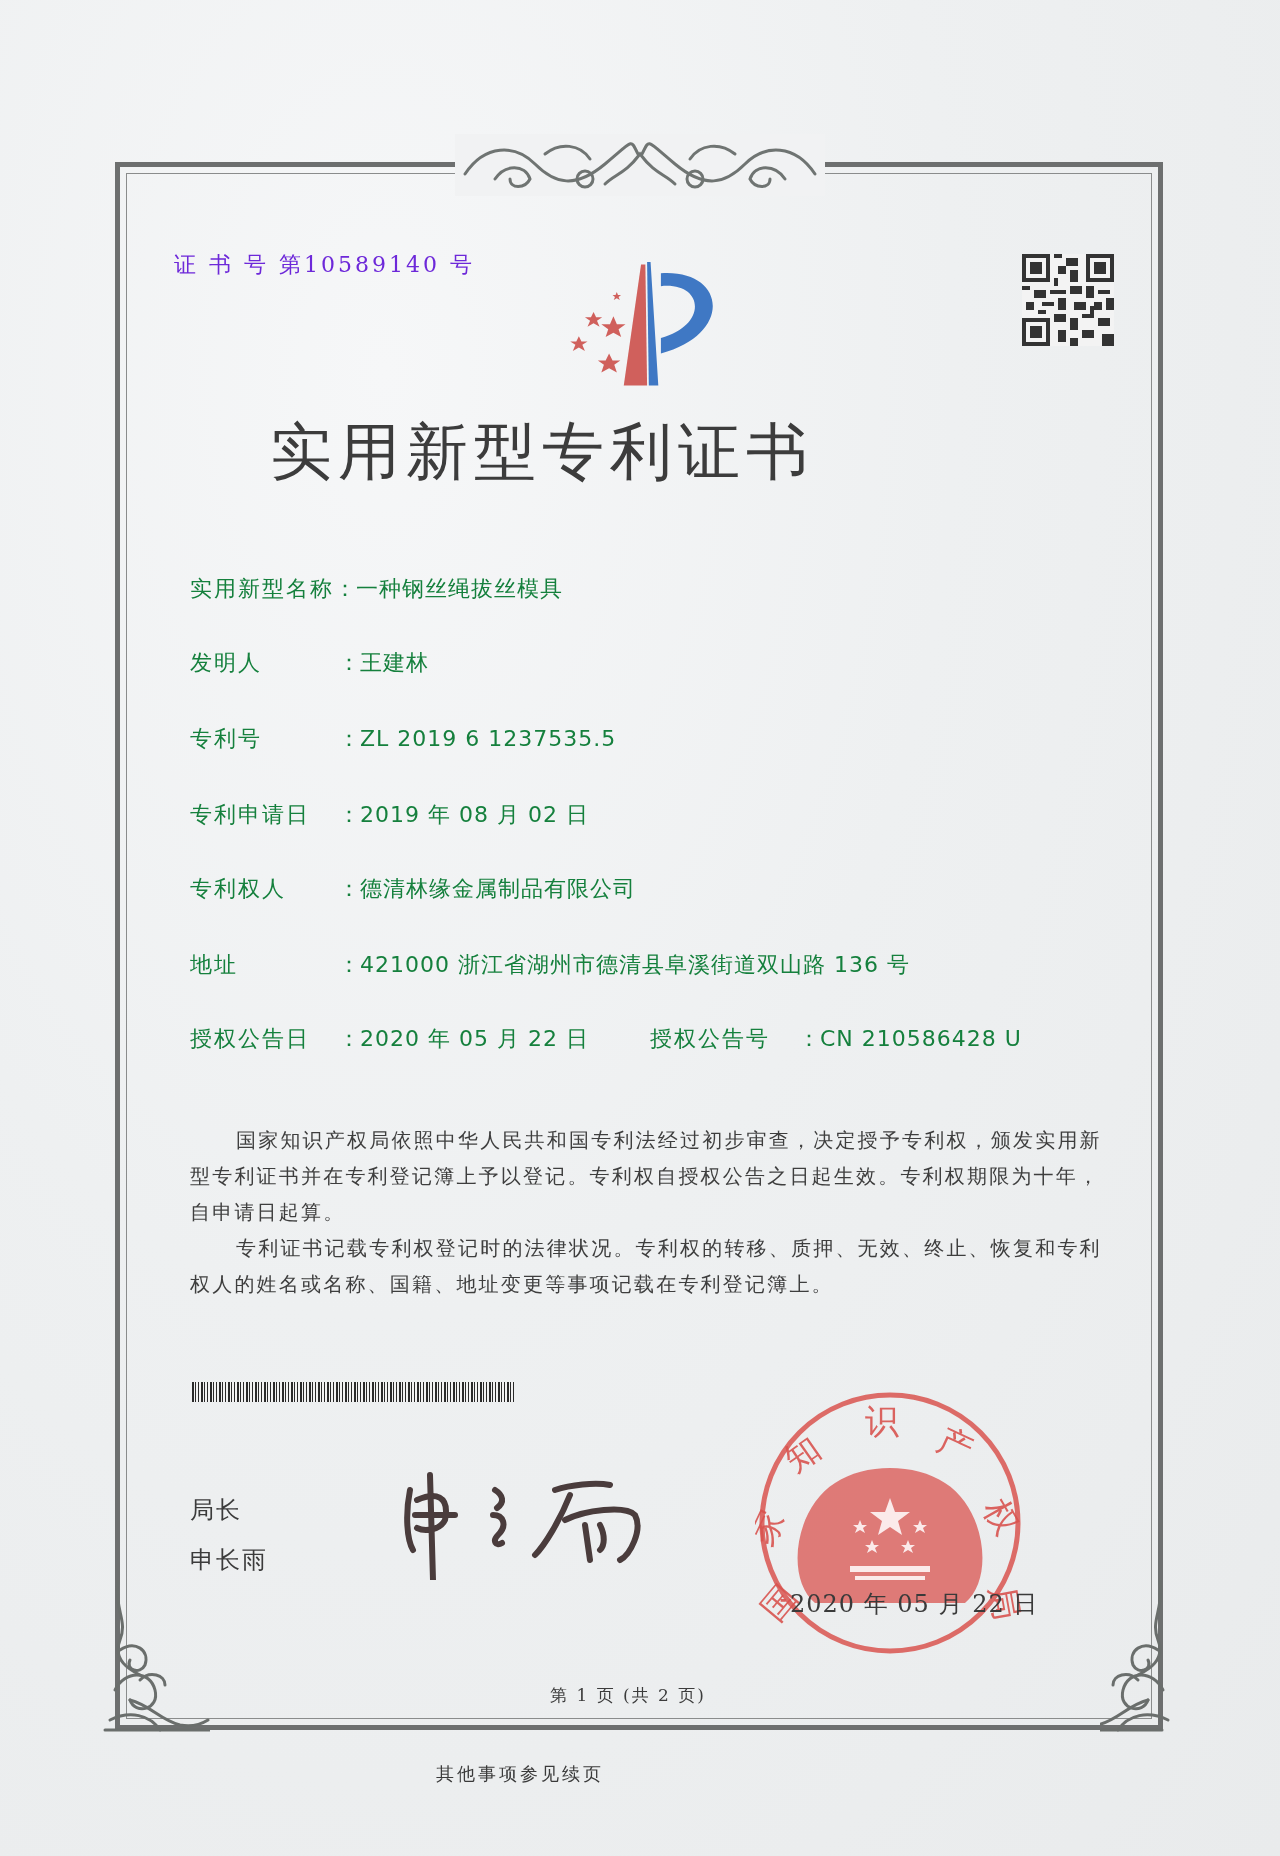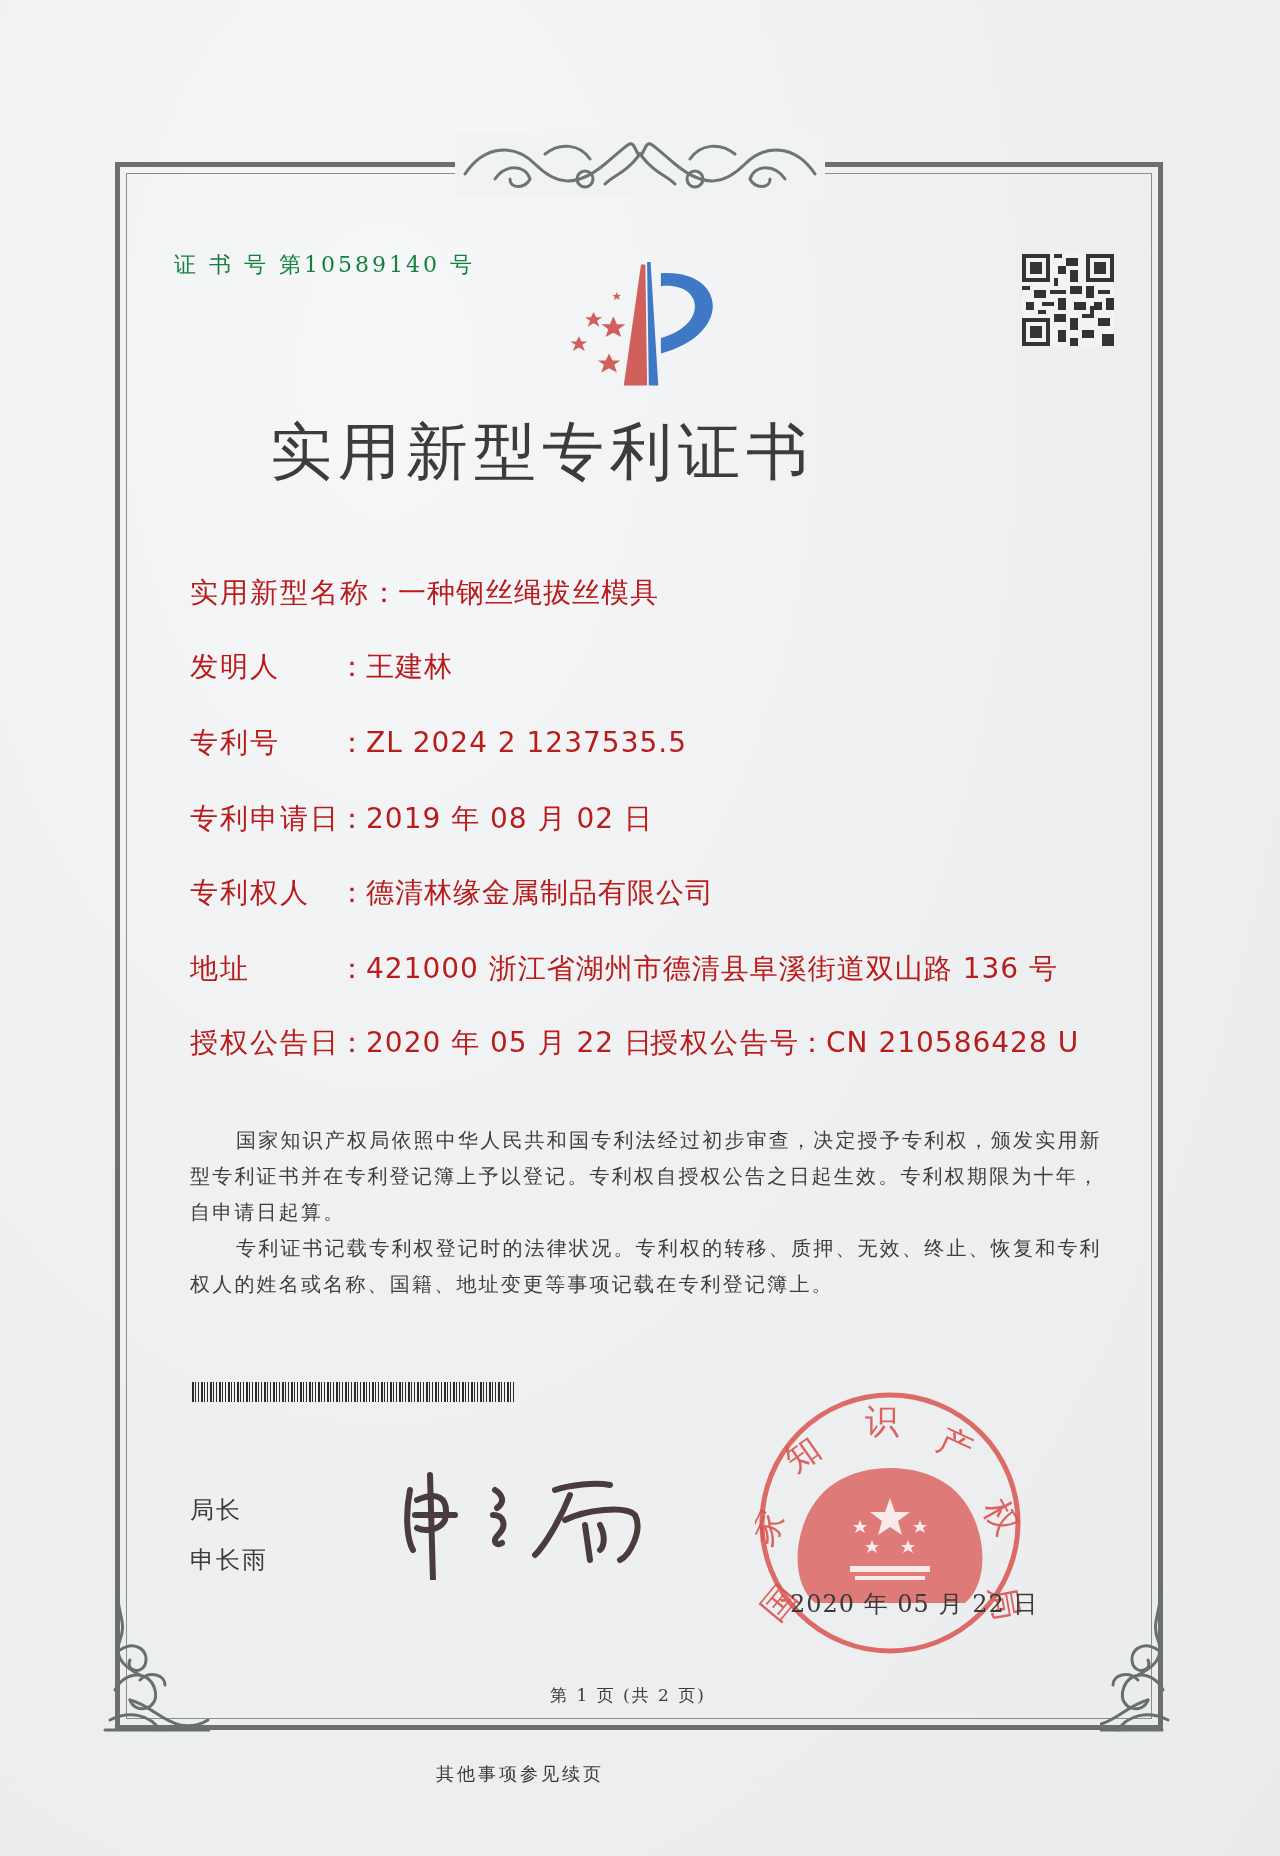--- a/index.html
+++ b/index.html
@@ -18,31 +18,31 @@
     border:1.5px solid #8a8c8c; box-sizing:border-box;
   }
   .ornament-top {
     position:absolute; left:455px; top:134px; width:370px; height:62px;
     background:#f1f2f3;
   }
   .corner { position:absolute; width:110px; height:160px; }
   .corner.bl { left:100px; top:1580px; }
   .corner.br { left:1100px; top:1580px; }
   .cert-no {
-    position:absolute; left:174px; top:250px; font-size:22px; letter-spacing:3px; color:#15803d;
+    position:absolute; left:174px; top:250px; font-size:22px; letter-spacing:3px; color:#6d28d9;
   }
   .logo { position:absolute; left:540px; top:245px; width:190px; height:160px; }
   .qr { position:absolute; left:1022px; top:252px; width:92px; height:96px; }
   .title {
     position:absolute; left:0; width:1084px; top:410px; text-align:center;
     font-size:62px; letter-spacing:6px; color:#3c3c3c;
     font-family:"DejaVu Sans", sans-serif; font-weight:normal;
   }
   .field {
-    position:absolute; left:190px; font-size:28px; color:#b91c1c; white-space:nowrap;
+    position:absolute; left:190px; font-size:22px; color:#15803d; white-space:nowrap;
     font-family:"DejaVu Sans", sans-serif;
   }
   .field .lbl { display:inline-block; letter-spacing:2px; }
   .field .val { letter-spacing:1px; }
   .lbl-spread { display:inline-flex; justify-content:space-between; width:148px; }
   .para {
     position:absolute; left:190px; width:925px; font-size:20px; line-height:36px;
     color:#3e3e3e; text-indent:2.3em; letter-spacing:2.2px;
     font-family:"DejaVu Sans", sans-serif;
     margin-top:40px;
@@ -169,21 +169,21 @@
 
 <div class="title">实用新型专利证书</div>
 
 <div class="field" style="top:574px;">
   <span class="lbl">实用新型名称</span><span>：</span><span class="val">一种钢丝绳拔丝模具</span>
 </div>
 <div class="field" style="top:648px;">
   <span class="lbl lbl-spread"><span>发</span><span>明</span><span>人</span></span><span>：</span><span class="val">王建林</span>
 </div>
 <div class="field" style="top:724px;">
-  <span class="lbl lbl-spread"><span>专</span><span>利</span><span>号</span></span><span>：</span><span class="val">ZL 2024 2 1237535.5</span>
+  <span class="lbl lbl-spread"><span>专</span><span>利</span><span>号</span></span><span>：</span><span class="val">ZL 2019 6 1237535.5</span>
 </div>
 <div class="field" style="top:800px;">
   <span class="lbl lbl-spread"><span>专</span><span>利</span><span>申</span><span>请</span><span>日</span></span><span>：</span><span class="val">2019 年 08 月 02 日</span>
 </div>
 <div class="field" style="top:874px;">
   <span class="lbl lbl-spread"><span>专</span><span>利</span><span>权</span><span>人</span></span><span>：</span><span class="val">德清林缘金属制品有限公司</span>
 </div>
 <div class="field" style="top:950px;">
   <span class="lbl lbl-spread"><span>地</span><span>址</span></span><span>：</span><span class="val">421000  浙江省湖州市德清县阜溪街道双山路 136 号</span>
 </div>

